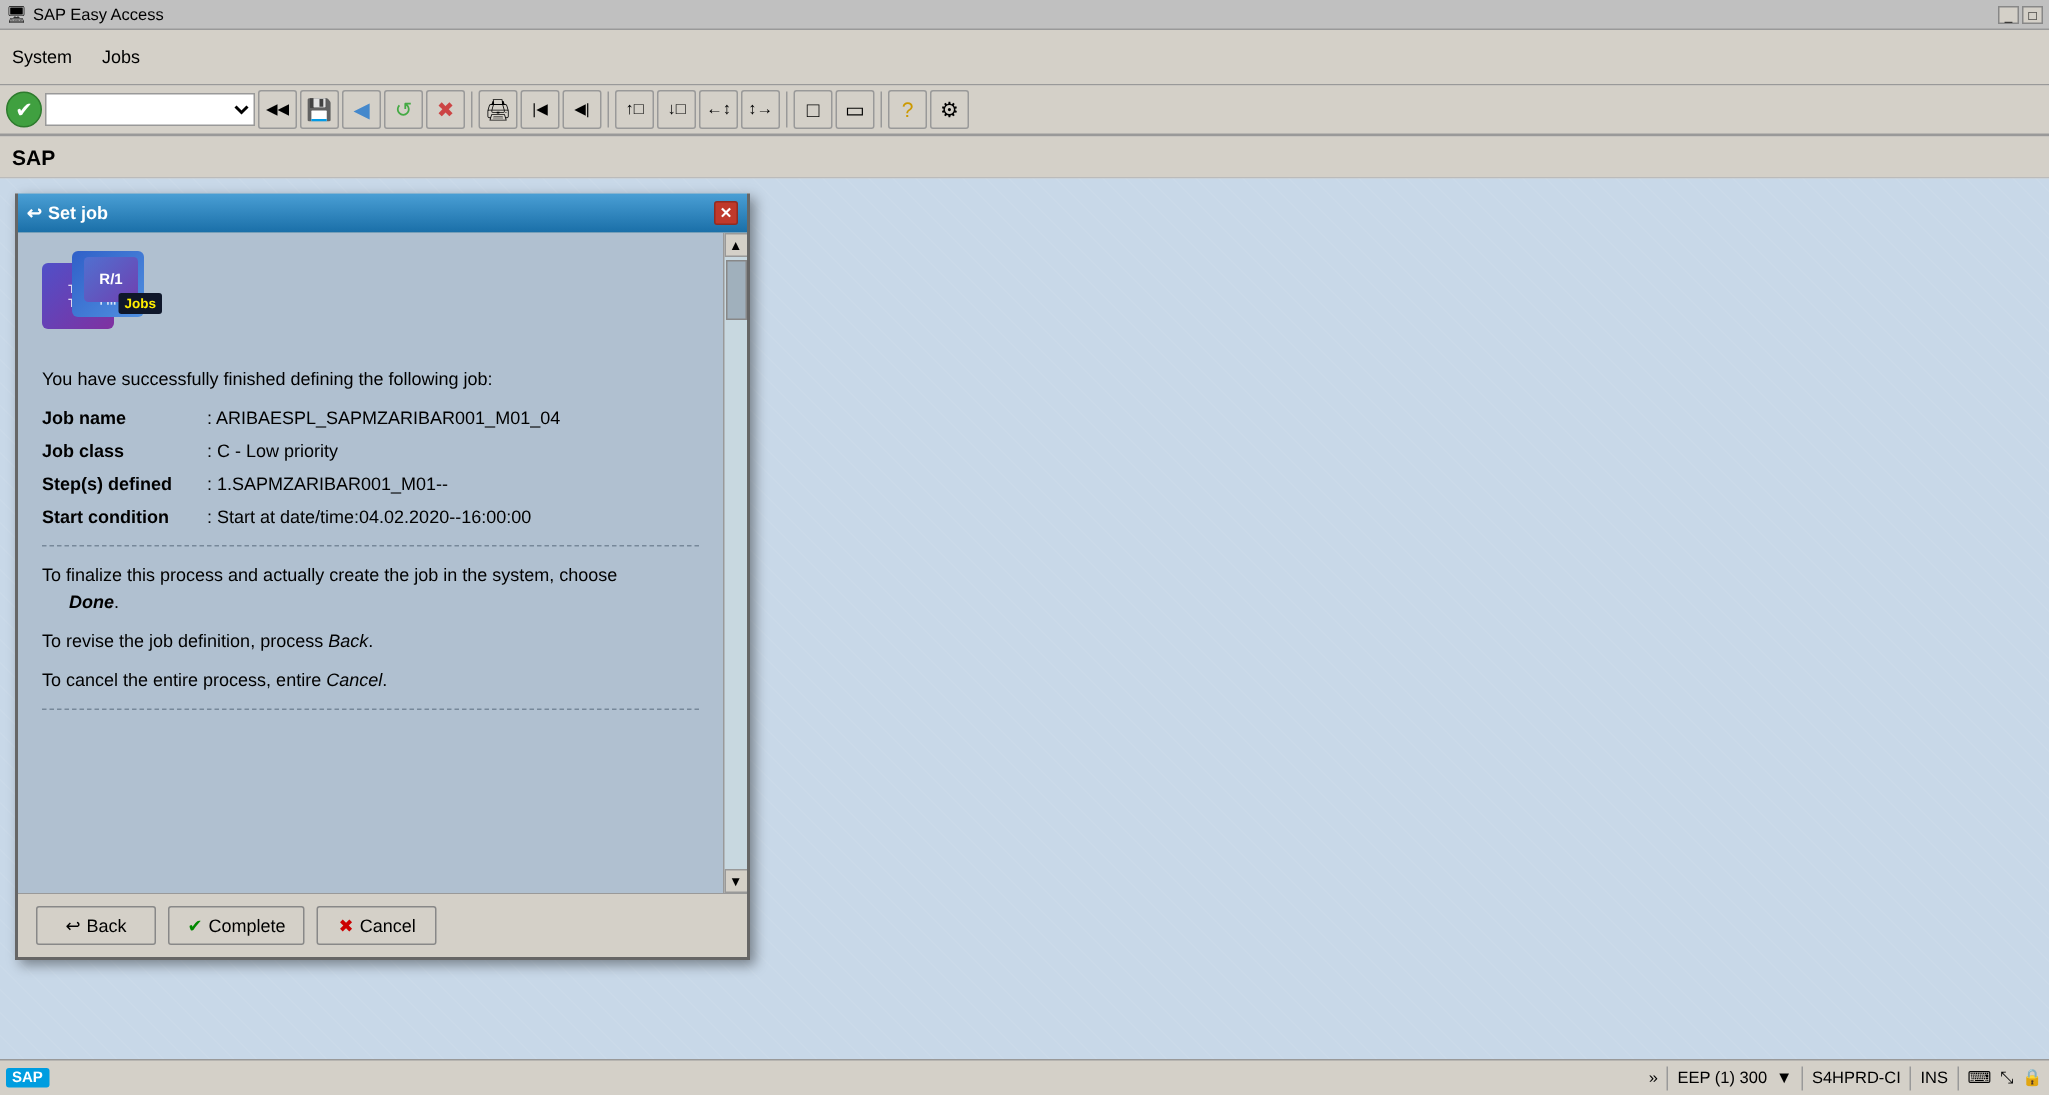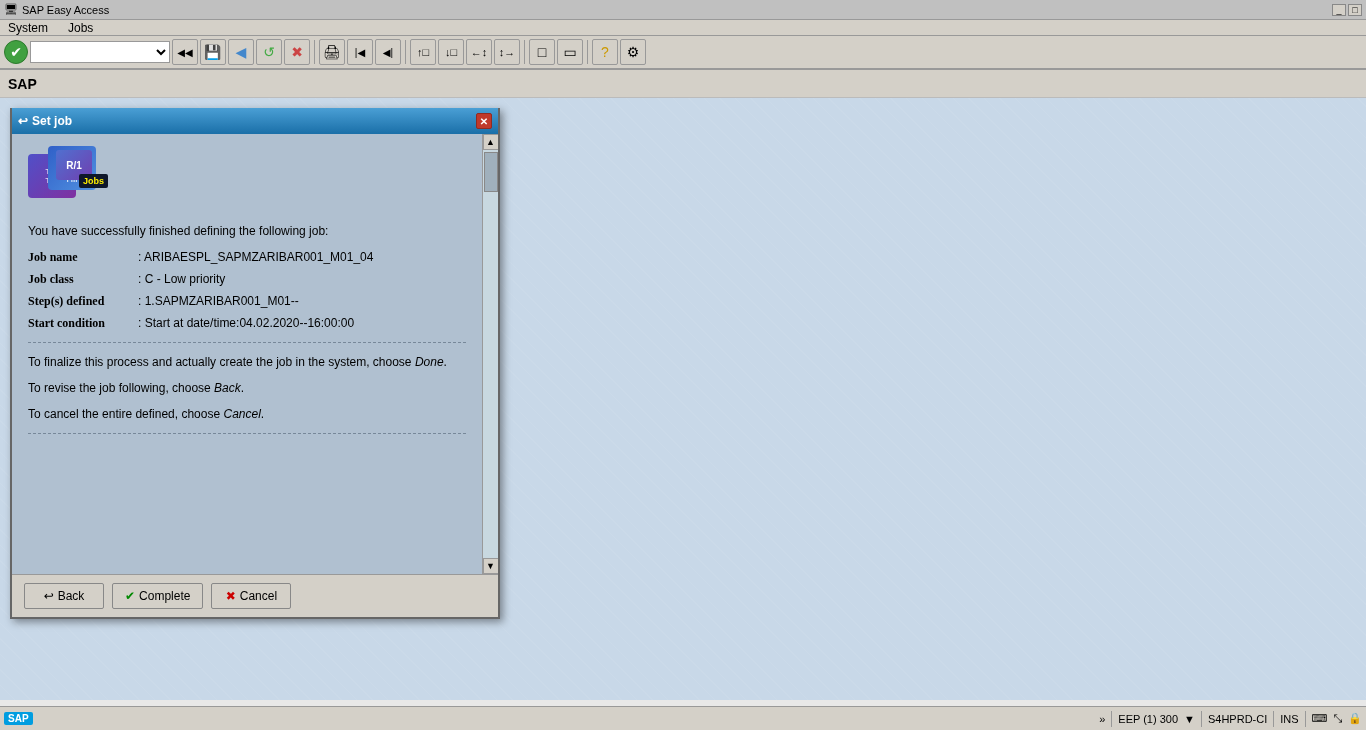--- a/index.html
+++ b/index.html
@@ -20,21 +20,21 @@
       display: flex;
       align-items: center;
       padding: 0 4px;
       border-bottom: 1px solid #999;
       font-size: 11px;
     }
 
     
     .menu-bar {
       background: #d4d0c8;
-      height: 16px;
+      height: 37px;
       display: flex;
       align-items: center;
       padding: 0 4px;
       border-bottom: 1px solid #999;
       font-size: 12px;
       gap: 12px;
     }
     .menu-item {
       cursor: pointer;
       padding: 2px 4px;
@@ -320,27 +320,26 @@
       margin: 10px 0;
     }
     .job-field-row {
       display: flex;
       margin-bottom: 4px;
       font-size: 12px;
     }
     .job-field-name {
       font-weight: bold;
       min-width: 110px;
-      font-family: Liberation Serif, serif;
     }
     .job-field-value {
       color: #000;
     }
     .italic { font-style: italic; }
-    .bold { font-weight: normal; }
+    .bold { font-weight: bold; margin-left: 18px; }
 
     
     .dialog-buttons {
       background: #d4d0c8;
       padding: 8px 12px;
       display: flex;
       justify-content: flex-start;
       gap: 8px;
       border-top: 1px solid #999;
     }
@@ -478,25 +477,25 @@
             <span class="job-field-value">: Start at date/time:04.02.2020--16:00:00</span>
           </div>
 
           <div class="dialog-separator"></div>
 
           <p>
             <span>To finalize this process and actually create the job in the system, choose </span><span class="bold italic">Done</span><span>.</span>
           </p>
 
           <p>
-            <span>To revise the job following, choose </span><span class="italic">Back</span><span>.</span>
+            <span>To revise the job definition, process </span><span class="italic">Back</span><span>.</span>
           </p>
 
           <p>
-            <span>To cancel the entire defined, choose </span><span class="italic">Cancel</span><span>.</span>
+            <span>To cancel the entire process, entire </span><span class="italic">Cancel</span><span>.</span>
           </p>
 
           <div class="dialog-separator"></div>
         </div>
 
         <div class="dialog-scrollbar">
           <div class="scrollbar-arrow">▲</div>
           <div class="scrollbar-thumb"></div>
           <div style="flex:1;"></div>
           <div class="scrollbar-arrow">▼</div>

